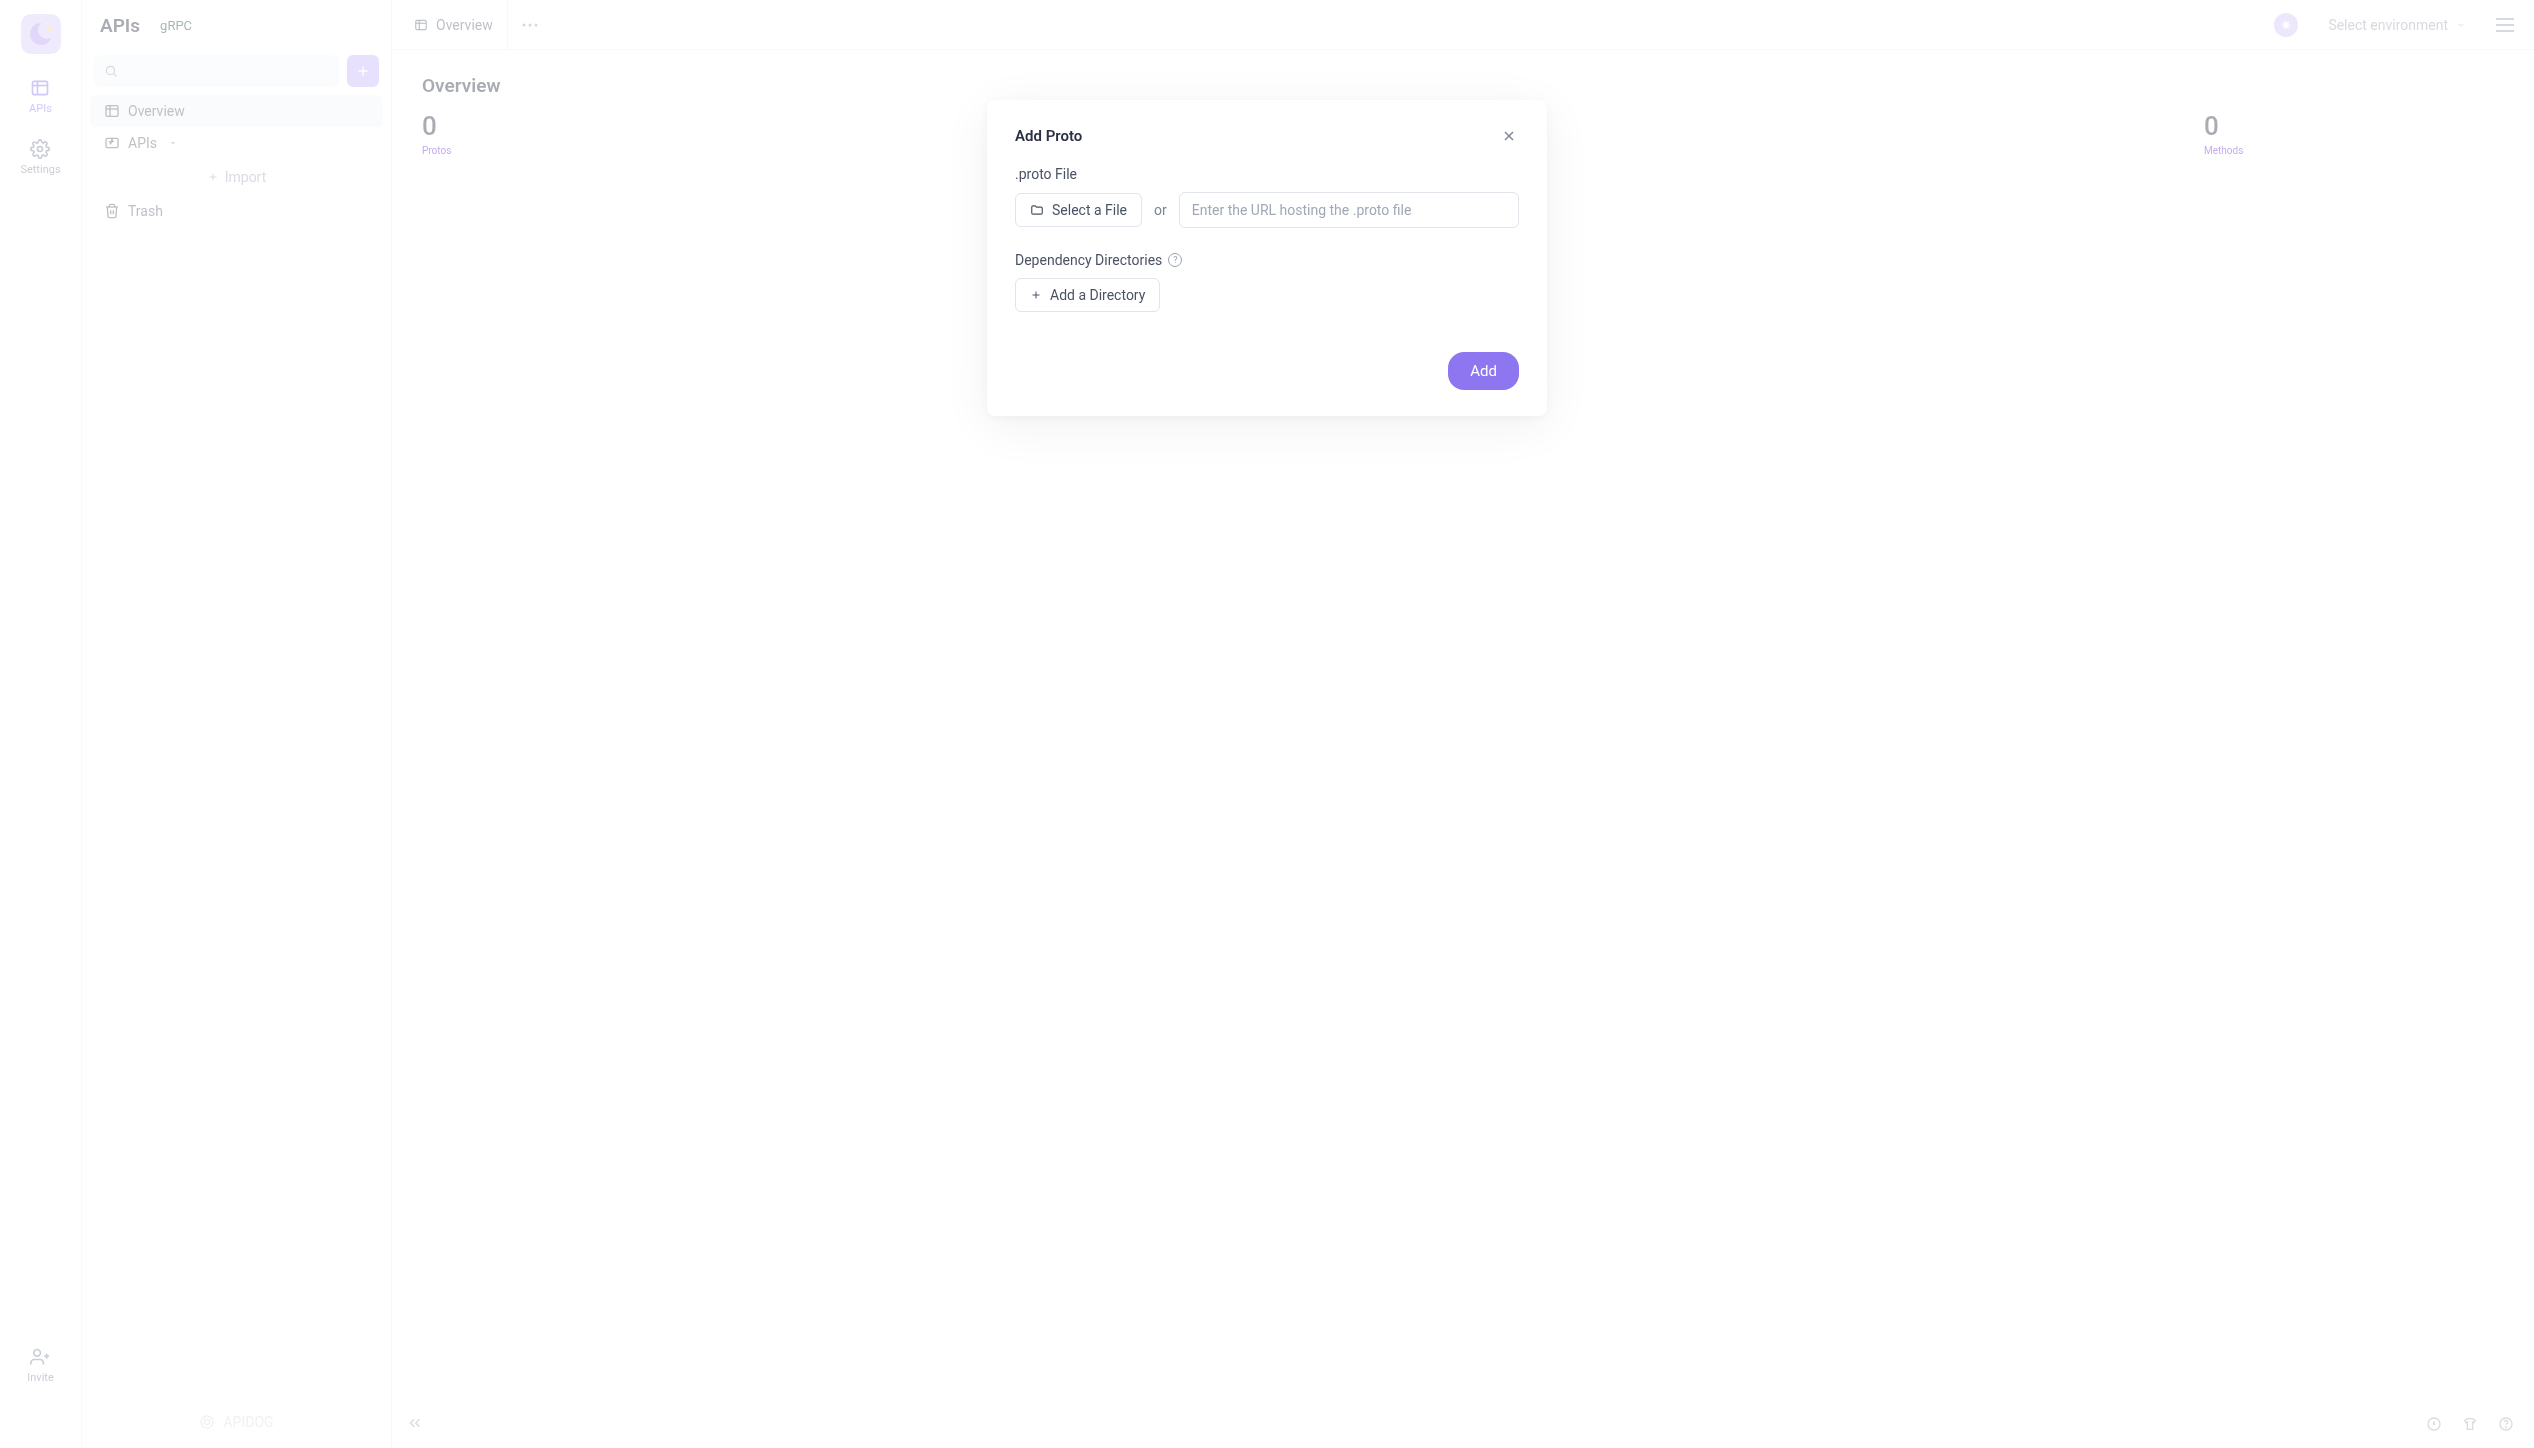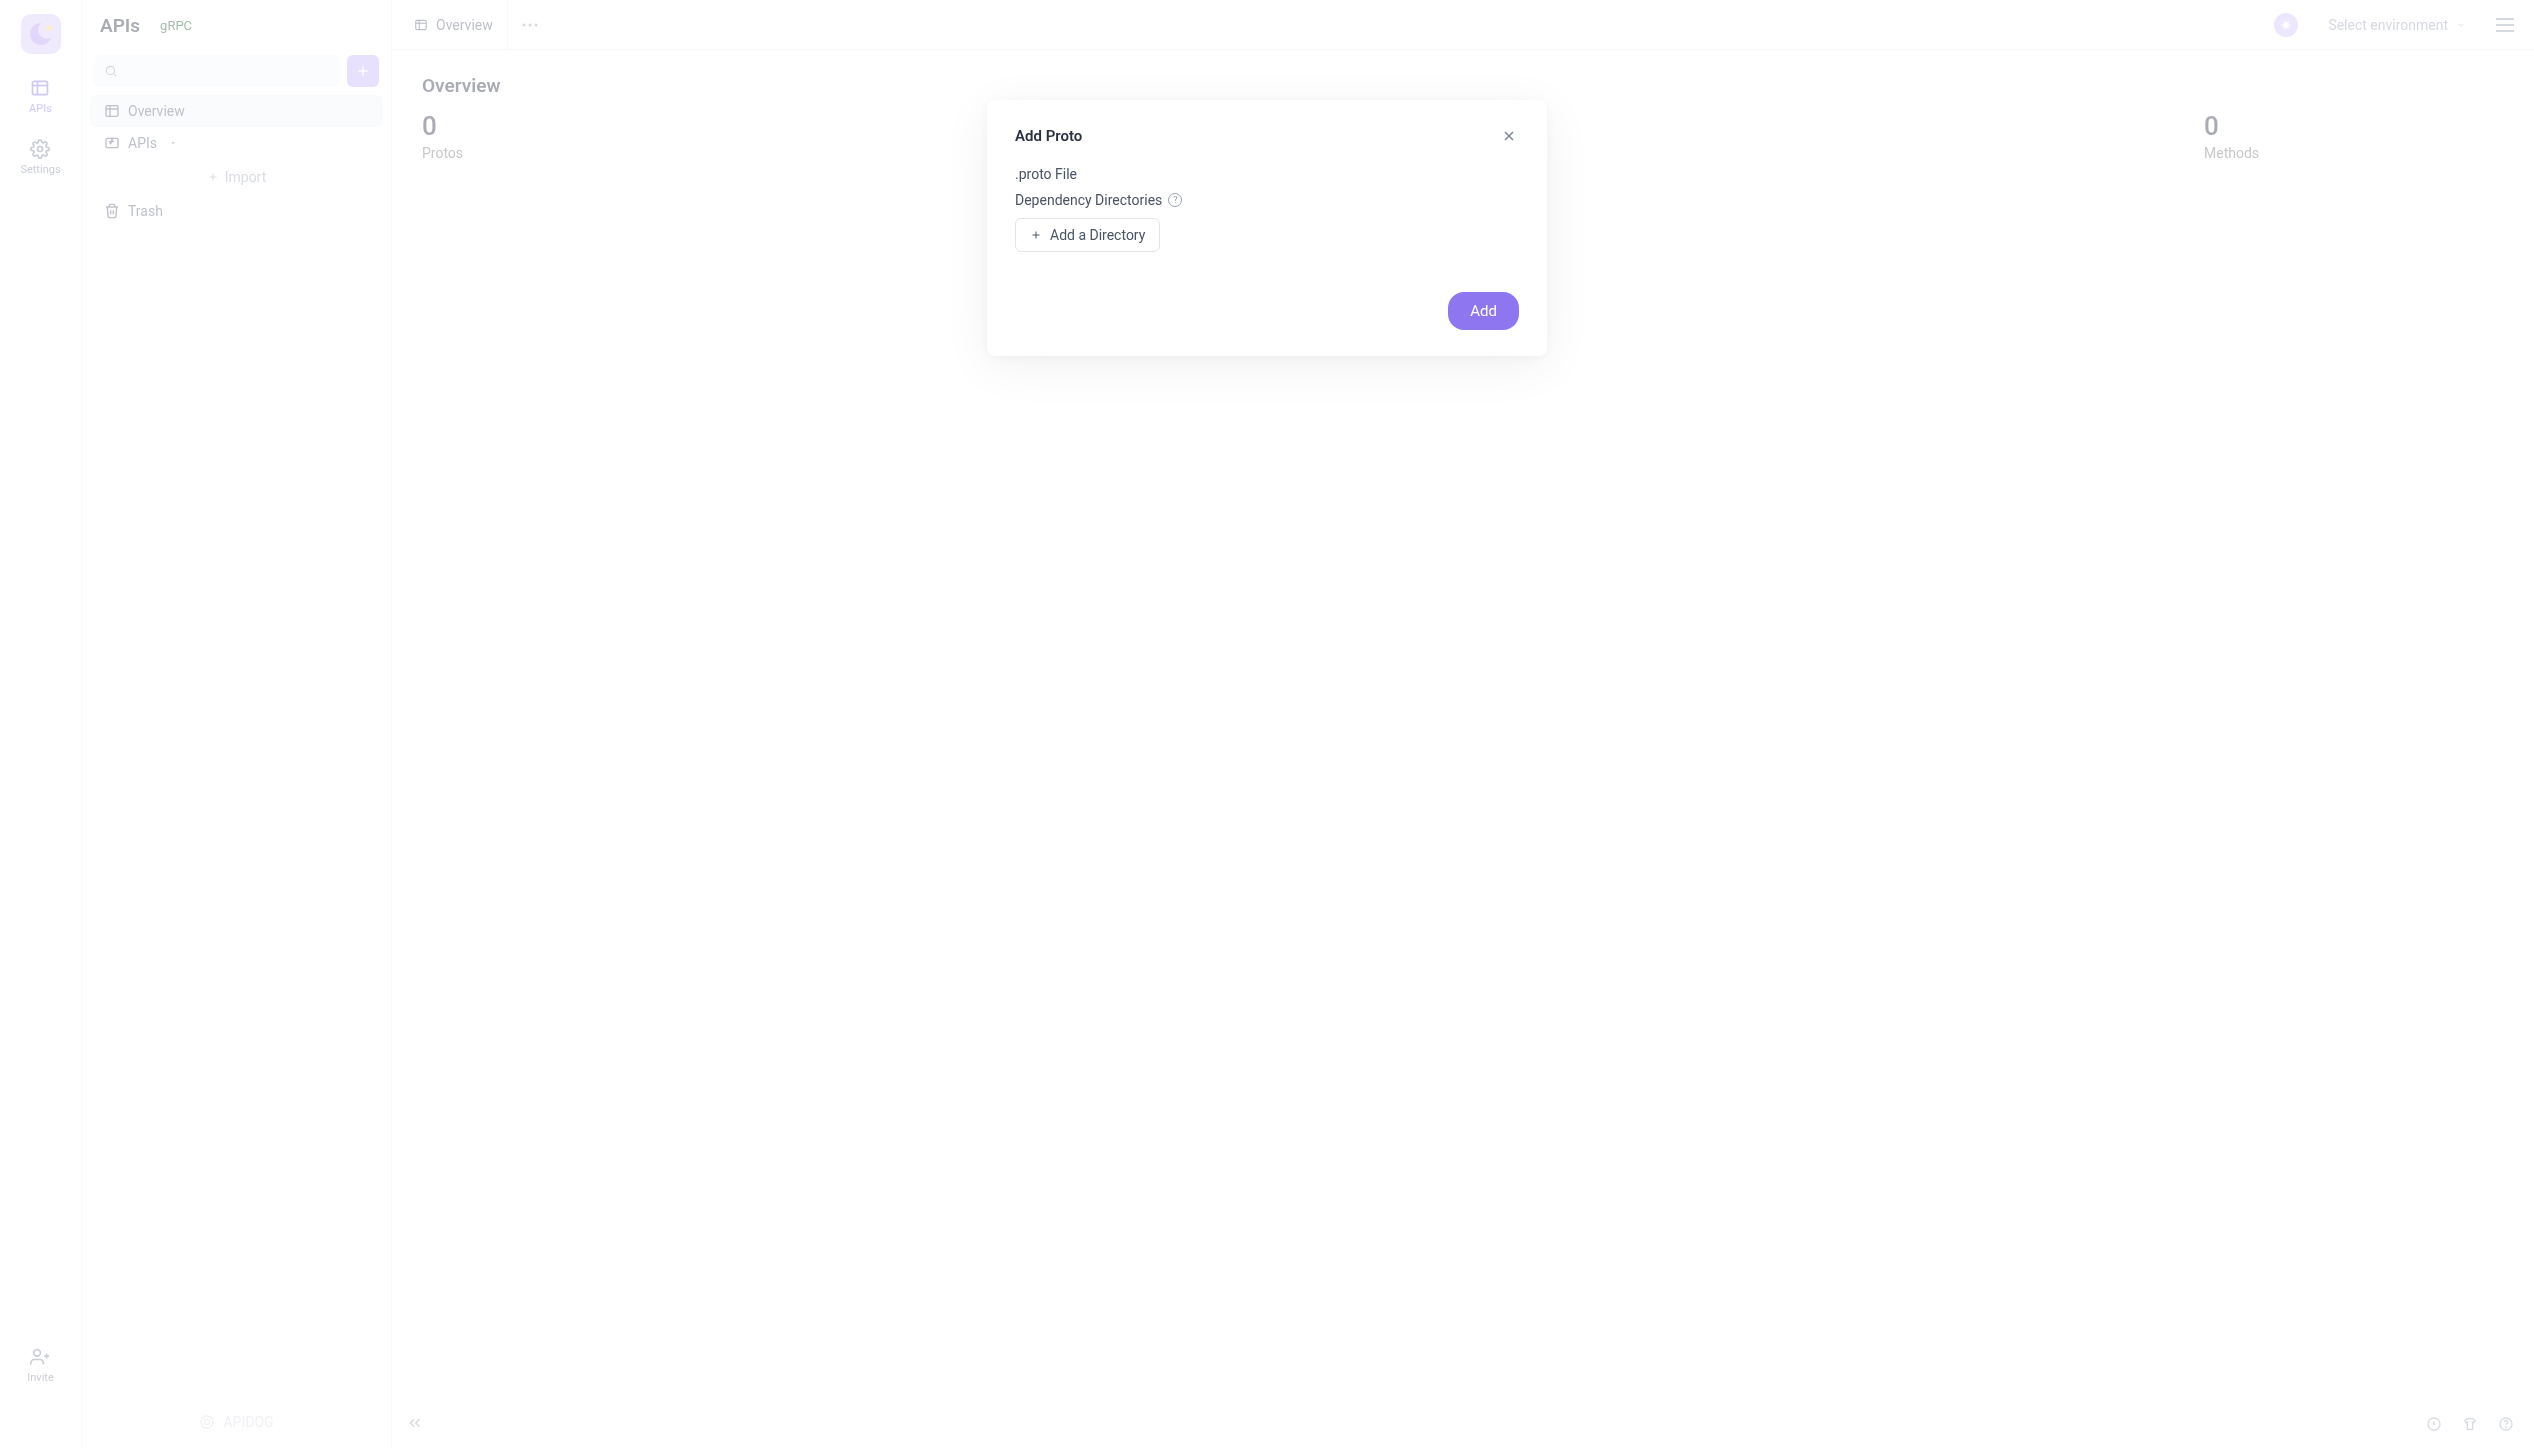--- a/index.html
+++ b/index.html
@@ -277,22 +277,22 @@
       flex-direction: column;
       gap: 4px;
       min-width: 220px;
     }
     .stat-value {
       font-size: 26px;
       font-weight: 500;
       color: #2a3142;
     }
     .stat-label {
-      font-size: 14px;
-      color: #737373;
+      font-size: 10px;
+      color: #6d28d9;
     }
     .stat-right {
       margin-left: auto;
       margin-right: 80px;
     }
     .collapse-handle {
       position: absolute;
       bottom: 16px;
       left: 14px;
       color: #a0a8b6;
@@ -604,20 +604,30 @@
     <span class="modal-title">Add Proto</span>
     <div class="modal-close">
       <svg width="16" height="16" viewBox="0 0 24 24" fill="none" stroke="currentColor" stroke-width="2">
           <line x1="18" y1="6" x2="6" y2="18"></line>
           <line x1="6" y1="6" x2="18" y2="18"></line>
         </svg>
     </div>
   </div>
 
   <div class="form-label">.proto File</div>
+  <div class="file-row">
+    <button class="btn-outline">
+      <svg width="14" height="14" viewBox="0 0 24 24" fill="none" stroke="currentColor" stroke-width="2">
+          <path d="M3 7a2 2 0 0 1 2-2h4l2 2h8a2 2 0 0 1 2 2v8a2 2 0 0 1-2 2H5a2 2 0 0 1-2-2z"></path>
+        </svg>
+      <span>Select a File</span>
+    </button>
+    <span class="or-text">or</span>
+    <input class="url-input" placeholder="Enter the URL hosting the .proto file" style="">
+  </div>
 
   <div class="form-label">
     <span>Dependency Directories</span>
     <span class="help-circle">?</span>
   </div>
   <button class="btn-outline">
     <svg width="12" height="12" viewBox="0 0 24 24" fill="none" stroke="currentColor" stroke-width="2">
         <line x1="12" y1="5" x2="12" y2="19"></line>
         <line x1="5" y1="12" x2="19" y2="12"></line>
       </svg>

